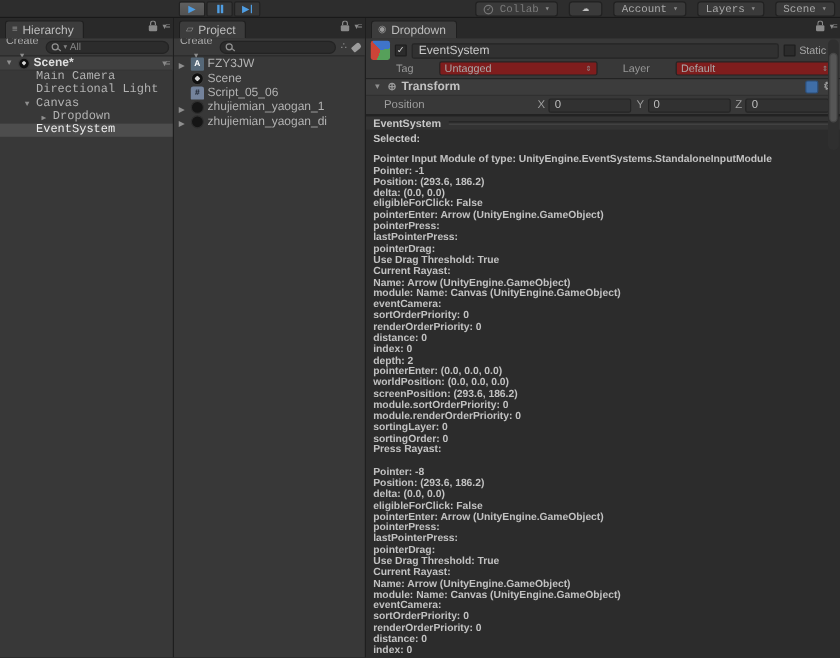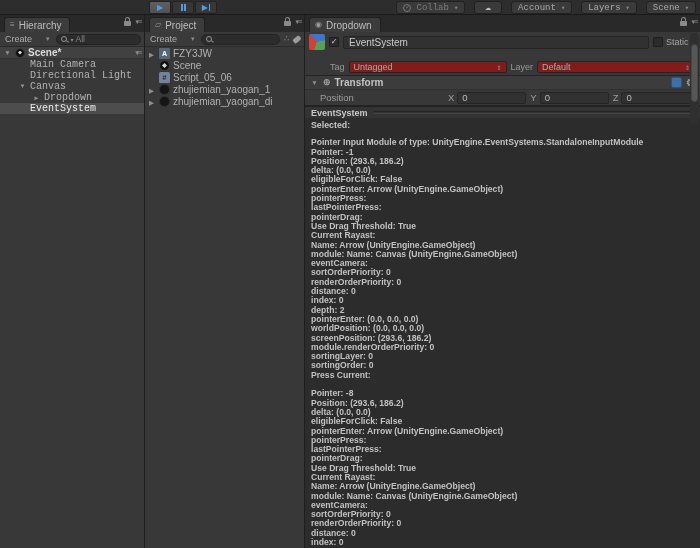--- a/index.html
+++ b/index.html
@@ -45,21 +45,21 @@
          display:flex; align-items:center; gap:4px; padding:0 8px 0 5px; font-size:10px; color:#bdbdbd; margin-left:4px; }
   .tab-ico { font-size:8px; color:#9a9a9a; line-height:1; }
   .tab-corner { position:absolute; right:3px; top:3px; display:flex; gap:4px; align-items:center; }
   .lock { width:7px; height:5px; background:#8a8a8a; border-radius:1px; position:relative; margin-top:3px; }
   .lock::before { content:''; position:absolute; top:-4px; left:1px; width:3px; height:3px;
                   border:1px solid #8a8a8a; border-bottom:none; border-radius:3px 3px 0 0; }
   .panelmenu { font-size:7px; color:#8a8a8a; letter-spacing:-1px; }
 
   .panel-toolbar { height:15px; background:#3a3a3a; border-bottom:1px solid #2b2b2b;
                    display:flex; align-items:center; padding:0 3px; gap:4px; flex:0 0 auto; }
-  .create-btn { display:flex; align-items:center; gap:14px; font-size:9px; color:#adadad; padding:0 2px; }
+  .create-btn { display:flex; align-items:center; gap:3px; font-size:9px; color:#adadad; padding:0 2px;flex-direction:column; }
   .searchpill { flex:1; height:11px; background:#2c2c2c; border:1px solid #232323; border-radius:6px;
                 display:flex; align-items:center; padding:0 4px; gap:2px; color:#848484; font-size:8.5px; }
   .mag { width:8px; height:8px; position:relative; flex:0 0 auto; }
   .mag::before { content:''; position:absolute; left:0; top:1px; width:4px; height:4px; border:1px solid #949494; border-radius:50%; }
   .mag::after { content:''; position:absolute; left:5px; top:6px; width:3px; height:1px; background:#949494; transform:rotate(40deg); }
   .pill-caret { font-size:6px; color:#848484; }
   .mini-ico { font-size:8px; color:#9c9c9c; line-height:1; }
   .tagtool { width:8px; height:5px; background:#9c9c9c; border-radius:1px 2px 2px 1px; transform:rotate(-40deg); }
 
   
@@ -88,21 +88,21 @@
 
   
   .go-row { height:19px; display:flex; align-items:center; gap:4px; padding:2px 5px 1px 4px; }
   .cube-icon { width:16px; height:16px; border-radius:2px; flex:0 0 auto;
     background:conic-gradient(from 200deg, #cc4438 0 33%, #3f74c9 33% 66%, #56a05a 66%); }
   .checkbox { width:10px; height:10px; background:#2b2b2b; border:1px solid #1d1d1d; border-radius:1px;
               color:#cfcfcf; font-size:8px; line-height:8px; text-align:center; flex:0 0 auto; }
   .name-field { flex:1; height:13px; background:#313131; border:1px solid #252525; border-radius:2px;
                 display:flex; align-items:center; padding:0 5px; font-size:10px; color:#c9c9c9; }
   .static-group { display:flex; align-items:center; gap:3px; font-size:9px; color:#a5a5a5; flex:0 0 auto; }
-  .tag-row { height:14px; display:flex; align-items:center; gap:4px; padding:0 5px 2px 25px; font-size:9px; color:#989898;margin-top:10px; }
+  .tag-row { height:14px; display:flex; align-items:center; gap:21px; padding:0 5px 2px 25px; font-size:9px; color:#989898; }
   .dropfield { flex:1; height:12px; background:#7f1d1d; border:1px solid #242424; border-radius:2px;
                display:flex; align-items:center; justify-content:space-between; padding:0 4px; font-size:9px; color:#a8a8a8; }
   .dd-glyph { font-size:6px; color:#8d8d8d; }
   .comp-head { height:15px; background:#3c3c3c; border-top:1px solid #232323; border-bottom:1px solid #303030;
                display:flex; align-items:center; gap:4px; padding:0 5px; font-size:10px; font-weight:bold; color:#c2c2c2; }
   .tool-ico { color:#9a9a9a; font-size:9px; line-height:1; }
   .comp-head .spacer { flex:1; }
   .book-ico { width:11px; height:11px; background:#3f6ea8; border-radius:2px; border:1px solid #2d4f79; }
   .gear-ico { color:#9a9a9a; font-size:10px; line-height:1; }
   .pos-row { height:15px; display:flex; align-items:center; padding:0 5px; font-size:9.5px; color:#9e9e9e; }
@@ -368,24 +368,25 @@
           <div class="dbg-line">module: Name: Canvas (UnityEngine.GameObject)</div>
           <div class="dbg-line">eventCamera:</div>
           <div class="dbg-line">sortOrderPriority: 0</div>
           <div class="dbg-line">renderOrderPriority: 0</div>
           <div class="dbg-line">distance: 0</div>
           <div class="dbg-line">index: 0</div>
           <div class="dbg-line">depth: 2</div>
           <div class="dbg-line">pointerEnter: (0.0, 0.0, 0.0)</div>
           <div class="dbg-line">worldPosition: (0.0, 0.0, 0.0)</div>
           <div class="dbg-line">screenPosition: (293.6, 186.2)</div>
+          <div class="dbg-line">module.sortOrderPriority: 0</div>
           <div class="dbg-line">module.renderOrderPriority: 0</div>
           <div class="dbg-line">sortingLayer: 0</div>
           <div class="dbg-line">sortingOrder: 0</div>
-          <div class="dbg-line">Press Current:</div>
+          <div class="dbg-line">Press Rayast:</div>
           <div class="dbg-line">&nbsp;</div>
           <div class="dbg-line">Pointer: -8</div>
           <div class="dbg-line">Position: (293.6, 186.2)</div>
           <div class="dbg-line">delta: (0.0, 0.0)</div>
           <div class="dbg-line">eligibleForClick: False</div>
           <div class="dbg-line">pointerEnter: Arrow (UnityEngine.GameObject)</div>
           <div class="dbg-line">pointerPress:</div>
           <div class="dbg-line">lastPointerPress:</div>
           <div class="dbg-line">pointerDrag:</div>
           <div class="dbg-line">Use Drag Threshold: True</div>

